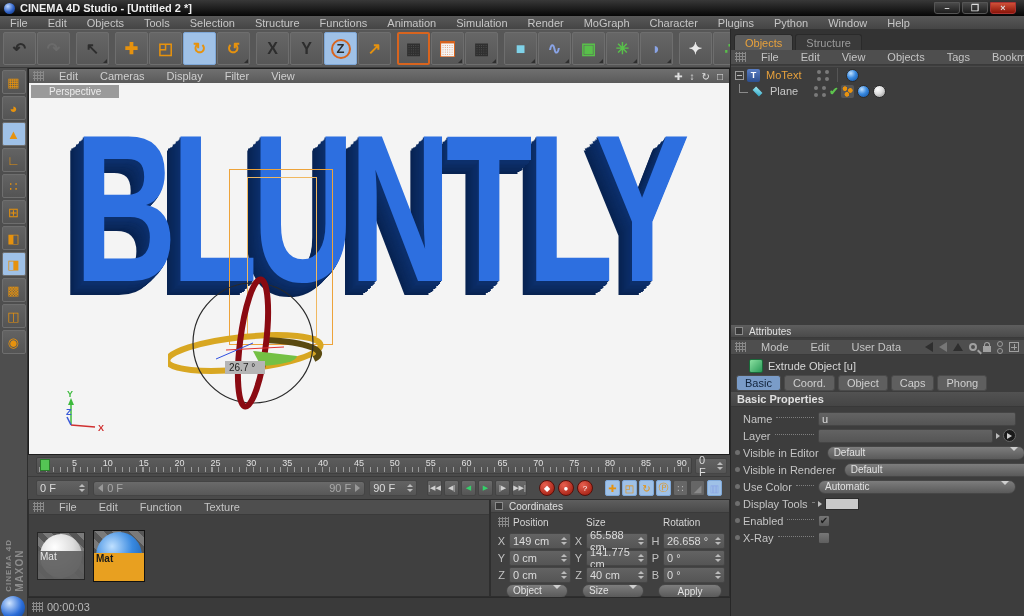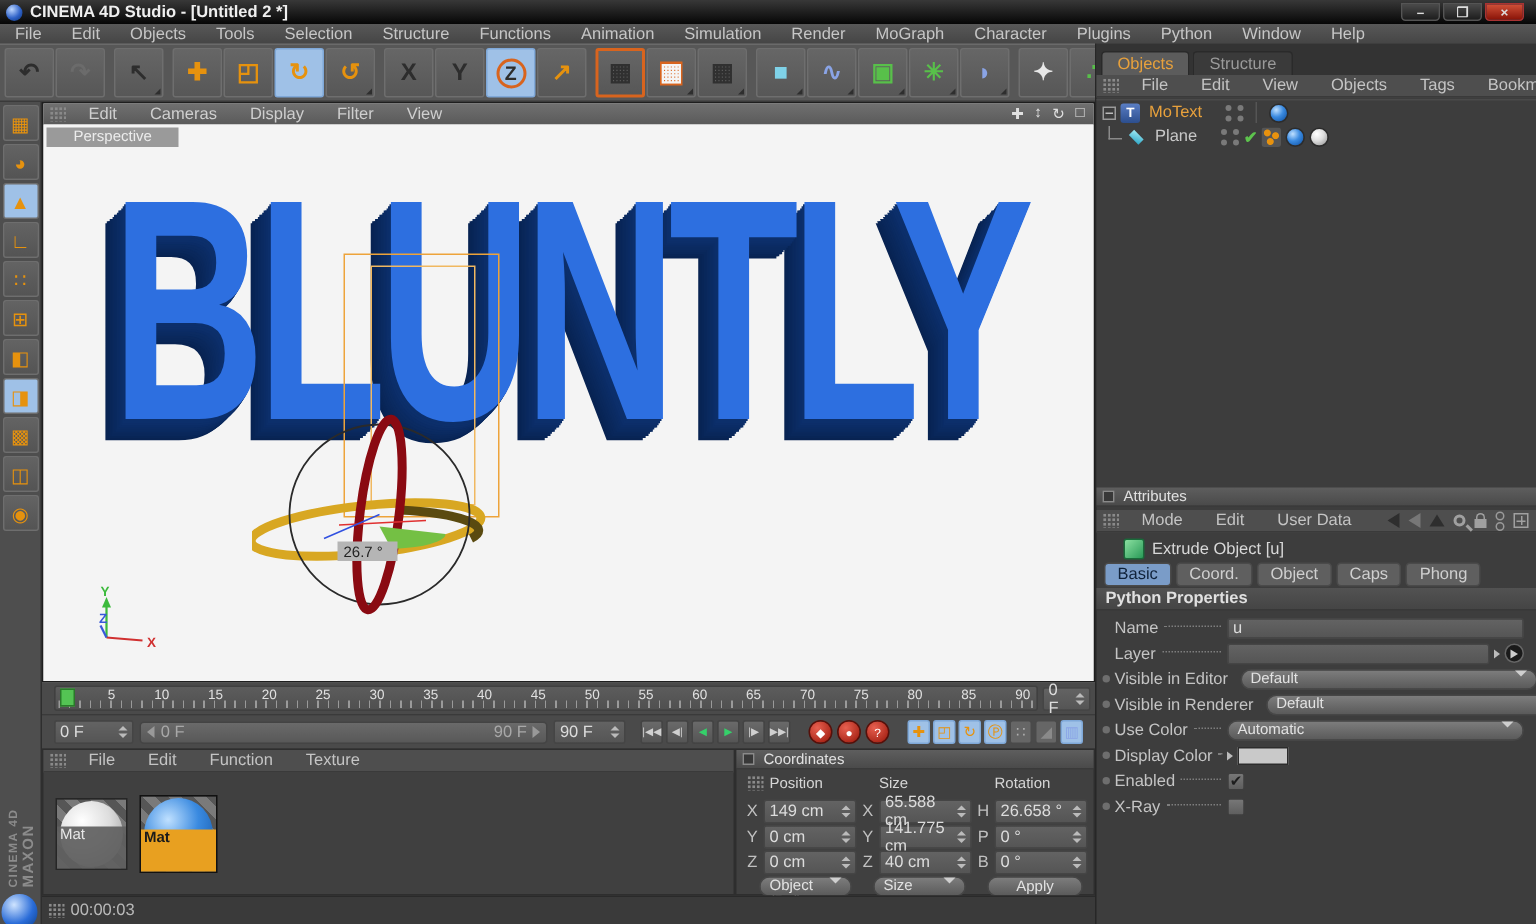--- a/index.html
+++ b/index.html
@@ -814,21 +814,21 @@
       <span class="atab">Coord.</span>
 
       <span class="atab">Object</span>
 
       <span class="atab">Caps</span>
 
       <span class="atab">Phong</span>
     </div>
 
   <div id="attr-section">
-    <span>Python Properties</span>
+    <span>Basic Properties</span>
   </div>
 
   <div id="attr-fields">
     <div class="arow">
       <span class="bullet none"></span>
       <span class="alabel">Name</span>
       <span class="leader"></span>
       <span class="actl">
           <span class="fld">
             <span>u</span>
@@ -874,21 +874,21 @@
       <span class="leader"></span>
       <span class="actl">
           <span class="dd">
             <span>Automatic</span>
             <span class="caret"></span>
           </span>
         </span>
     </div>
     <div class="arow">
       <span class="bullet"></span>
-      <span class="alabel">Display Color</span>
+      <span class="alabel">Display Tools</span>
       <span class="leader"></span>
       <span class="actl">
         <span class="tri-r"></span>
         <span class="swatch" id="display-color-swatch" style="background: rgb(201, 201, 201);"></span>
       </span>
     </div>
     <div class="arow">
       <span class="bullet"></span>
       <span class="alabel">Enabled</span>
       <span class="leader"></span>

